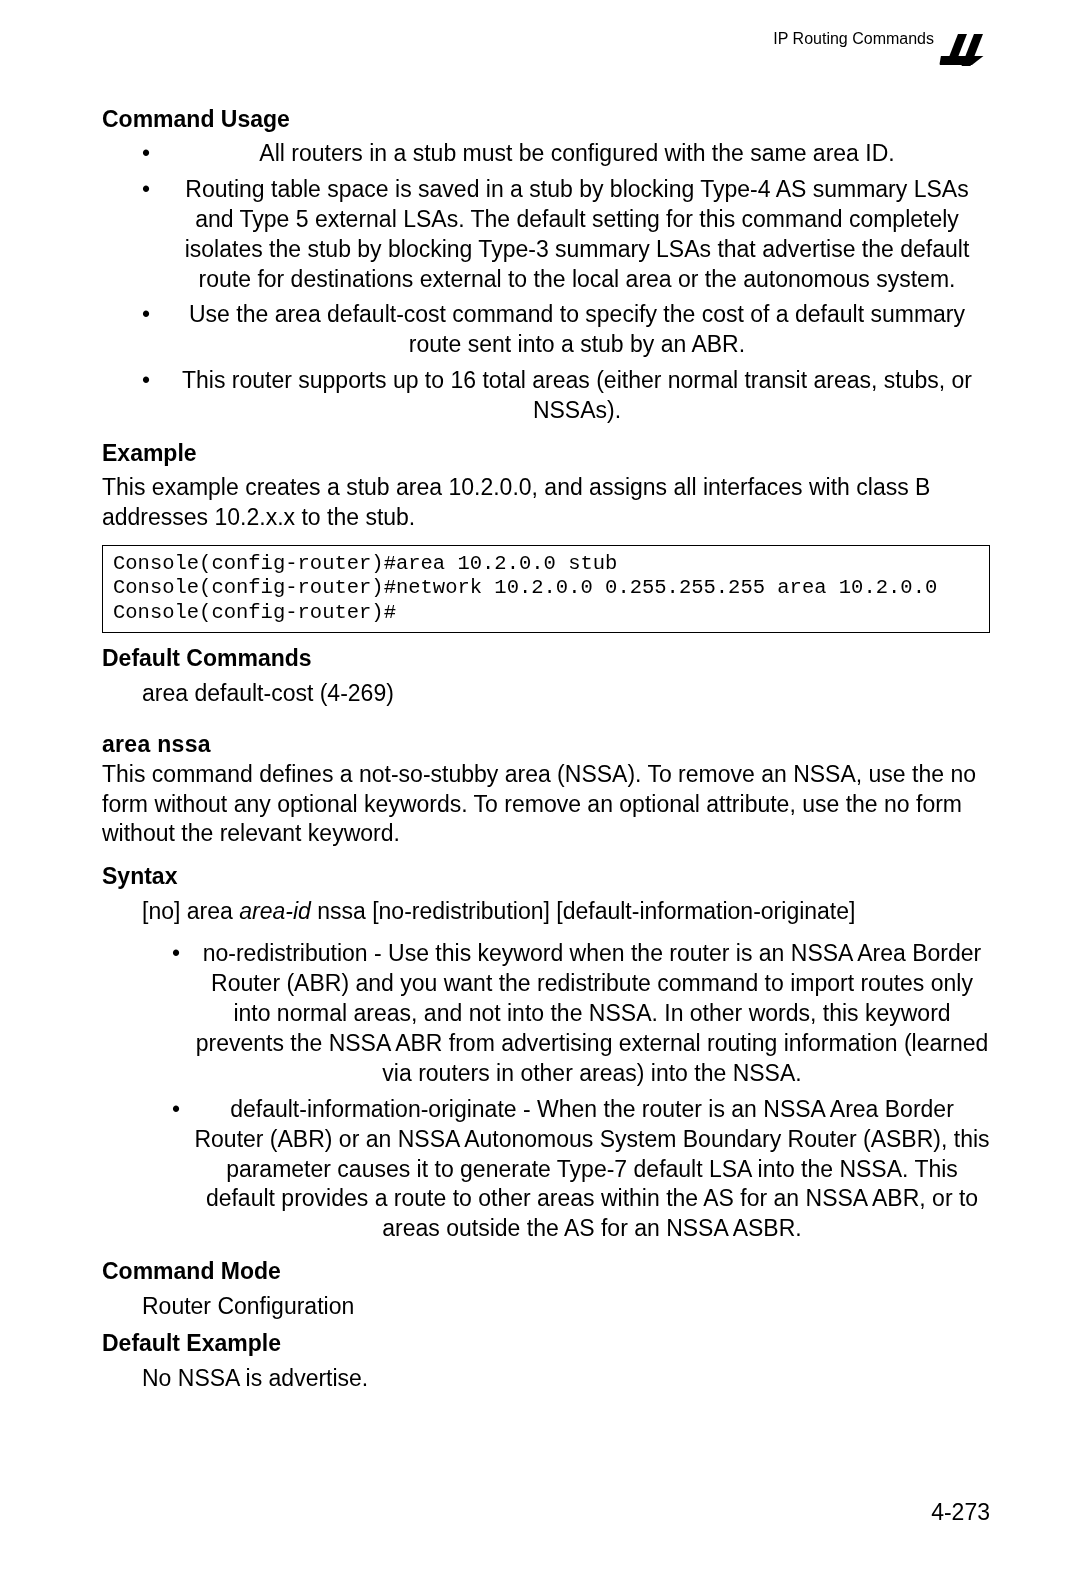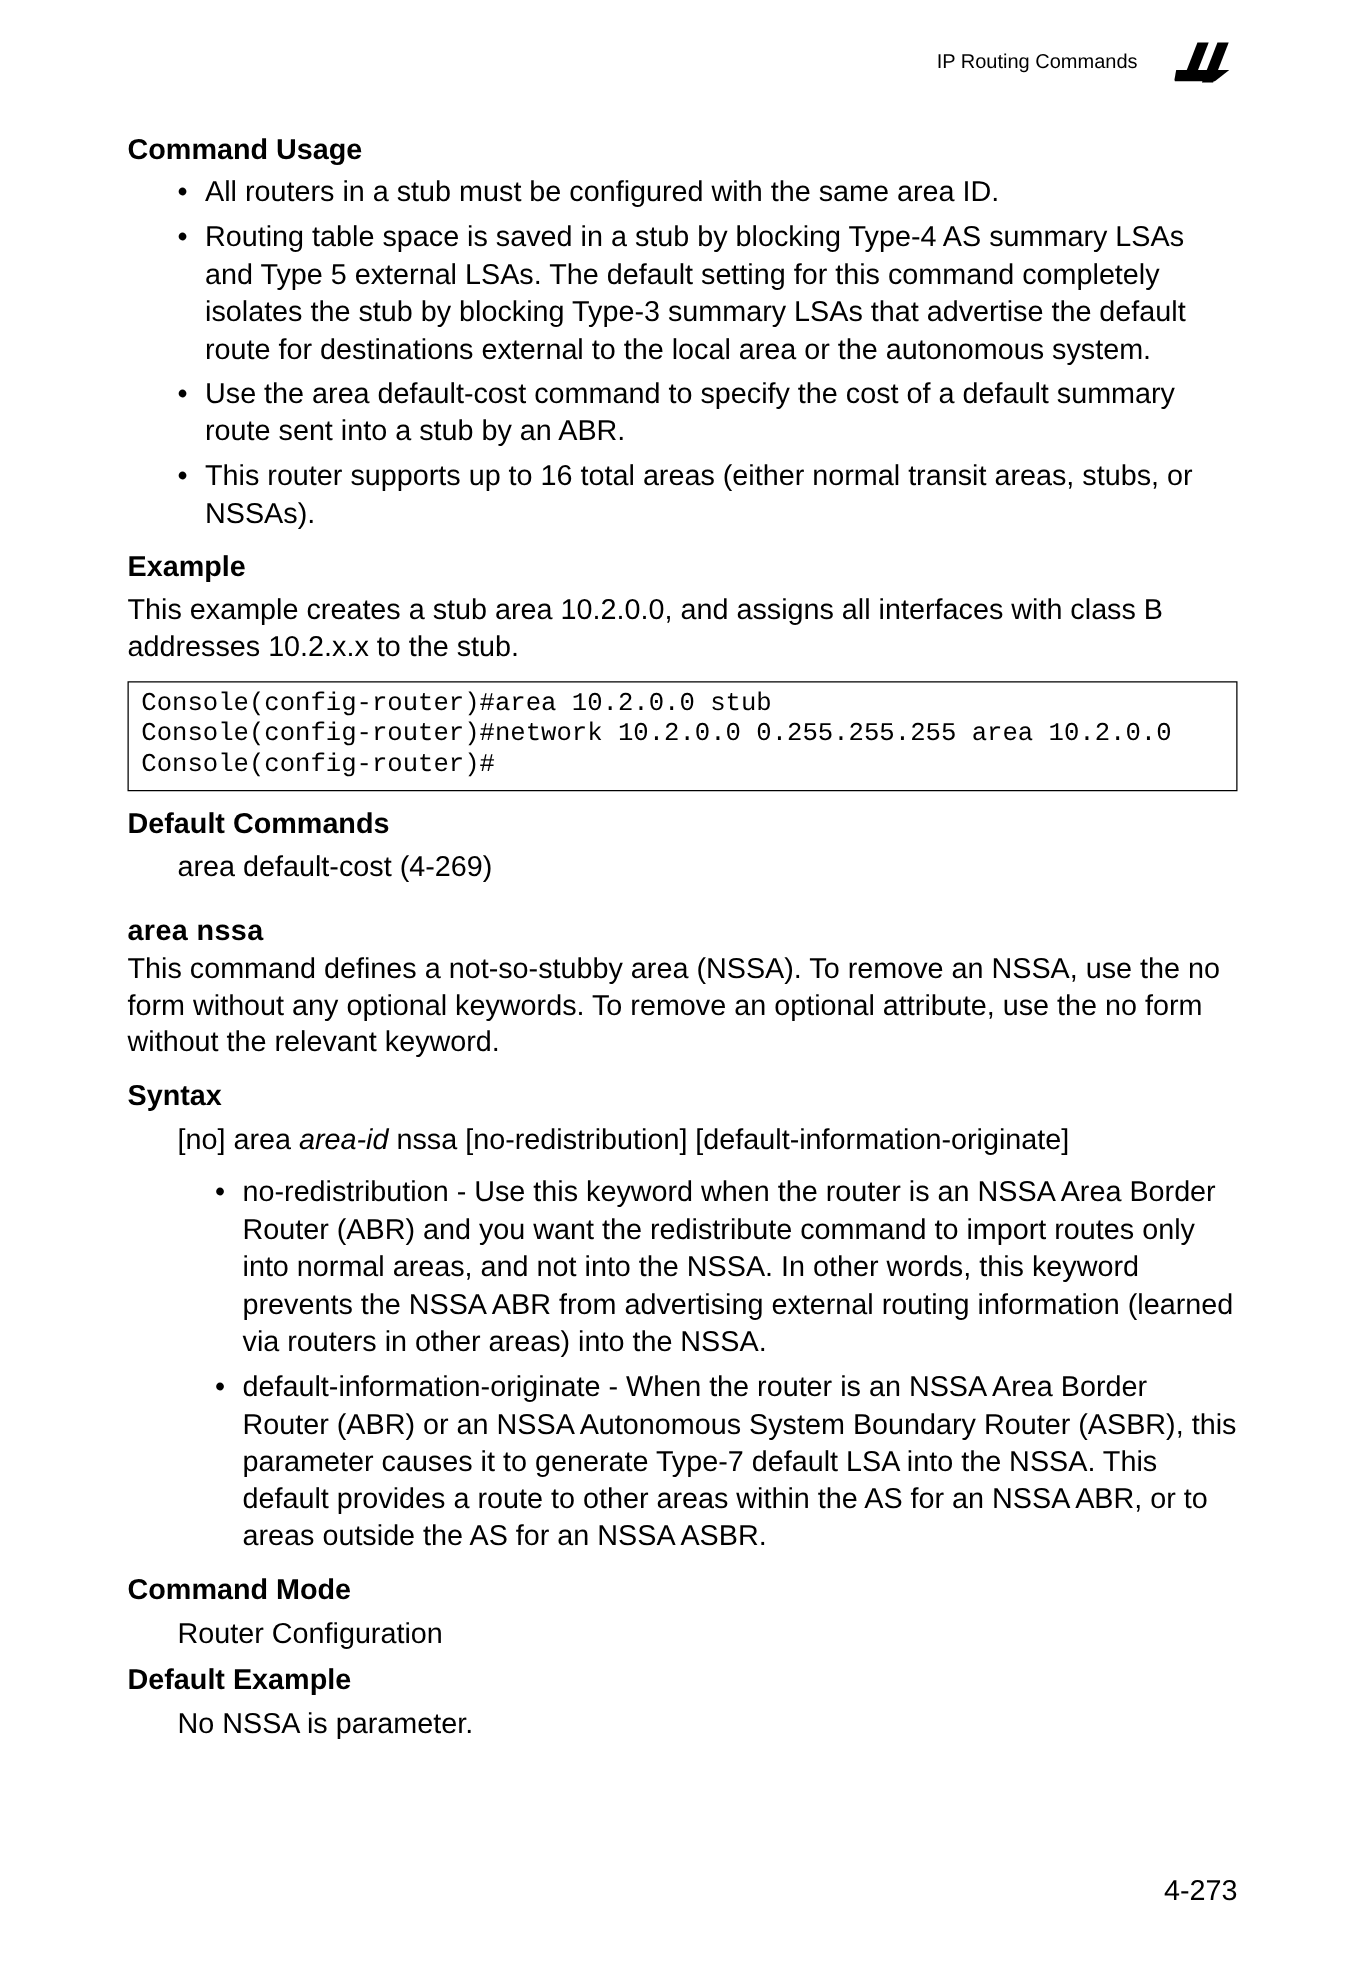--- a/index.html
+++ b/index.html
@@ -13,22 +13,22 @@
   .page {
     box-sizing: border-box;
     width: 1080px;
     min-height: 1570px;
     position: relative;
     padding: 30px 90px 0 102px;
   }
   .header {
     display: flex;
     justify-content: flex-end;
-    align-items: center;
-    gap: 32px;
+    align-items: flex-start;
+    gap: 8px;
     margin-bottom: 36px;
   }
   .chapter-num {
     font-family: "Times New Roman", Times, serif;
     font-weight: 900;
     font-size: 56px;
     font-style: italic;
     line-height: 1;
     transform: skewX(-10deg);
   }
@@ -40,20 +40,21 @@
   }
   .body-text {
     font-size: 23px;
     line-height: 1.3;
     margin: 0 0 6px 0;
   }
   ul.bullets {
     list-style: none;
     padding: 0;
     margin: 0 0 14px 0;
+    text-align: center;
   }
   ul.bullets li {
     position: relative;
     padding-left: 22px;
     margin-left: 40px;
     font-size: 23px;
     line-height: 1.3;
     margin-bottom: 6px;
   }
   ul.bullets li::before {
@@ -158,16 +159,16 @@
     <li>
       <span class="b">default-information-originate</span><span> - When the router is an NSSA Area Border Router (ABR) or an NSSA Autonomous System Boundary Router (ASBR), this parameter causes it to generate Type-7 default LSA into the NSSA. This default provides a route to other areas within the AS for an NSSA ABR, or to areas outside the AS for an NSSA ASBR.</span>
     </li>
   </ul>
 
   <h3 class="section">Command Mode</h3>
   <div class="indent1">Router Configuration</div>
 
   <div class="spacer-sm"></div>
   <h3 class="section">Default Example</h3>
-  <div class="indent1">No NSSA is parameter.</div>
+  <div class="indent1">No NSSA is advertise.</div>
 
   <div class="footer">4-273</div>
 </div>
 
 </body></html>

